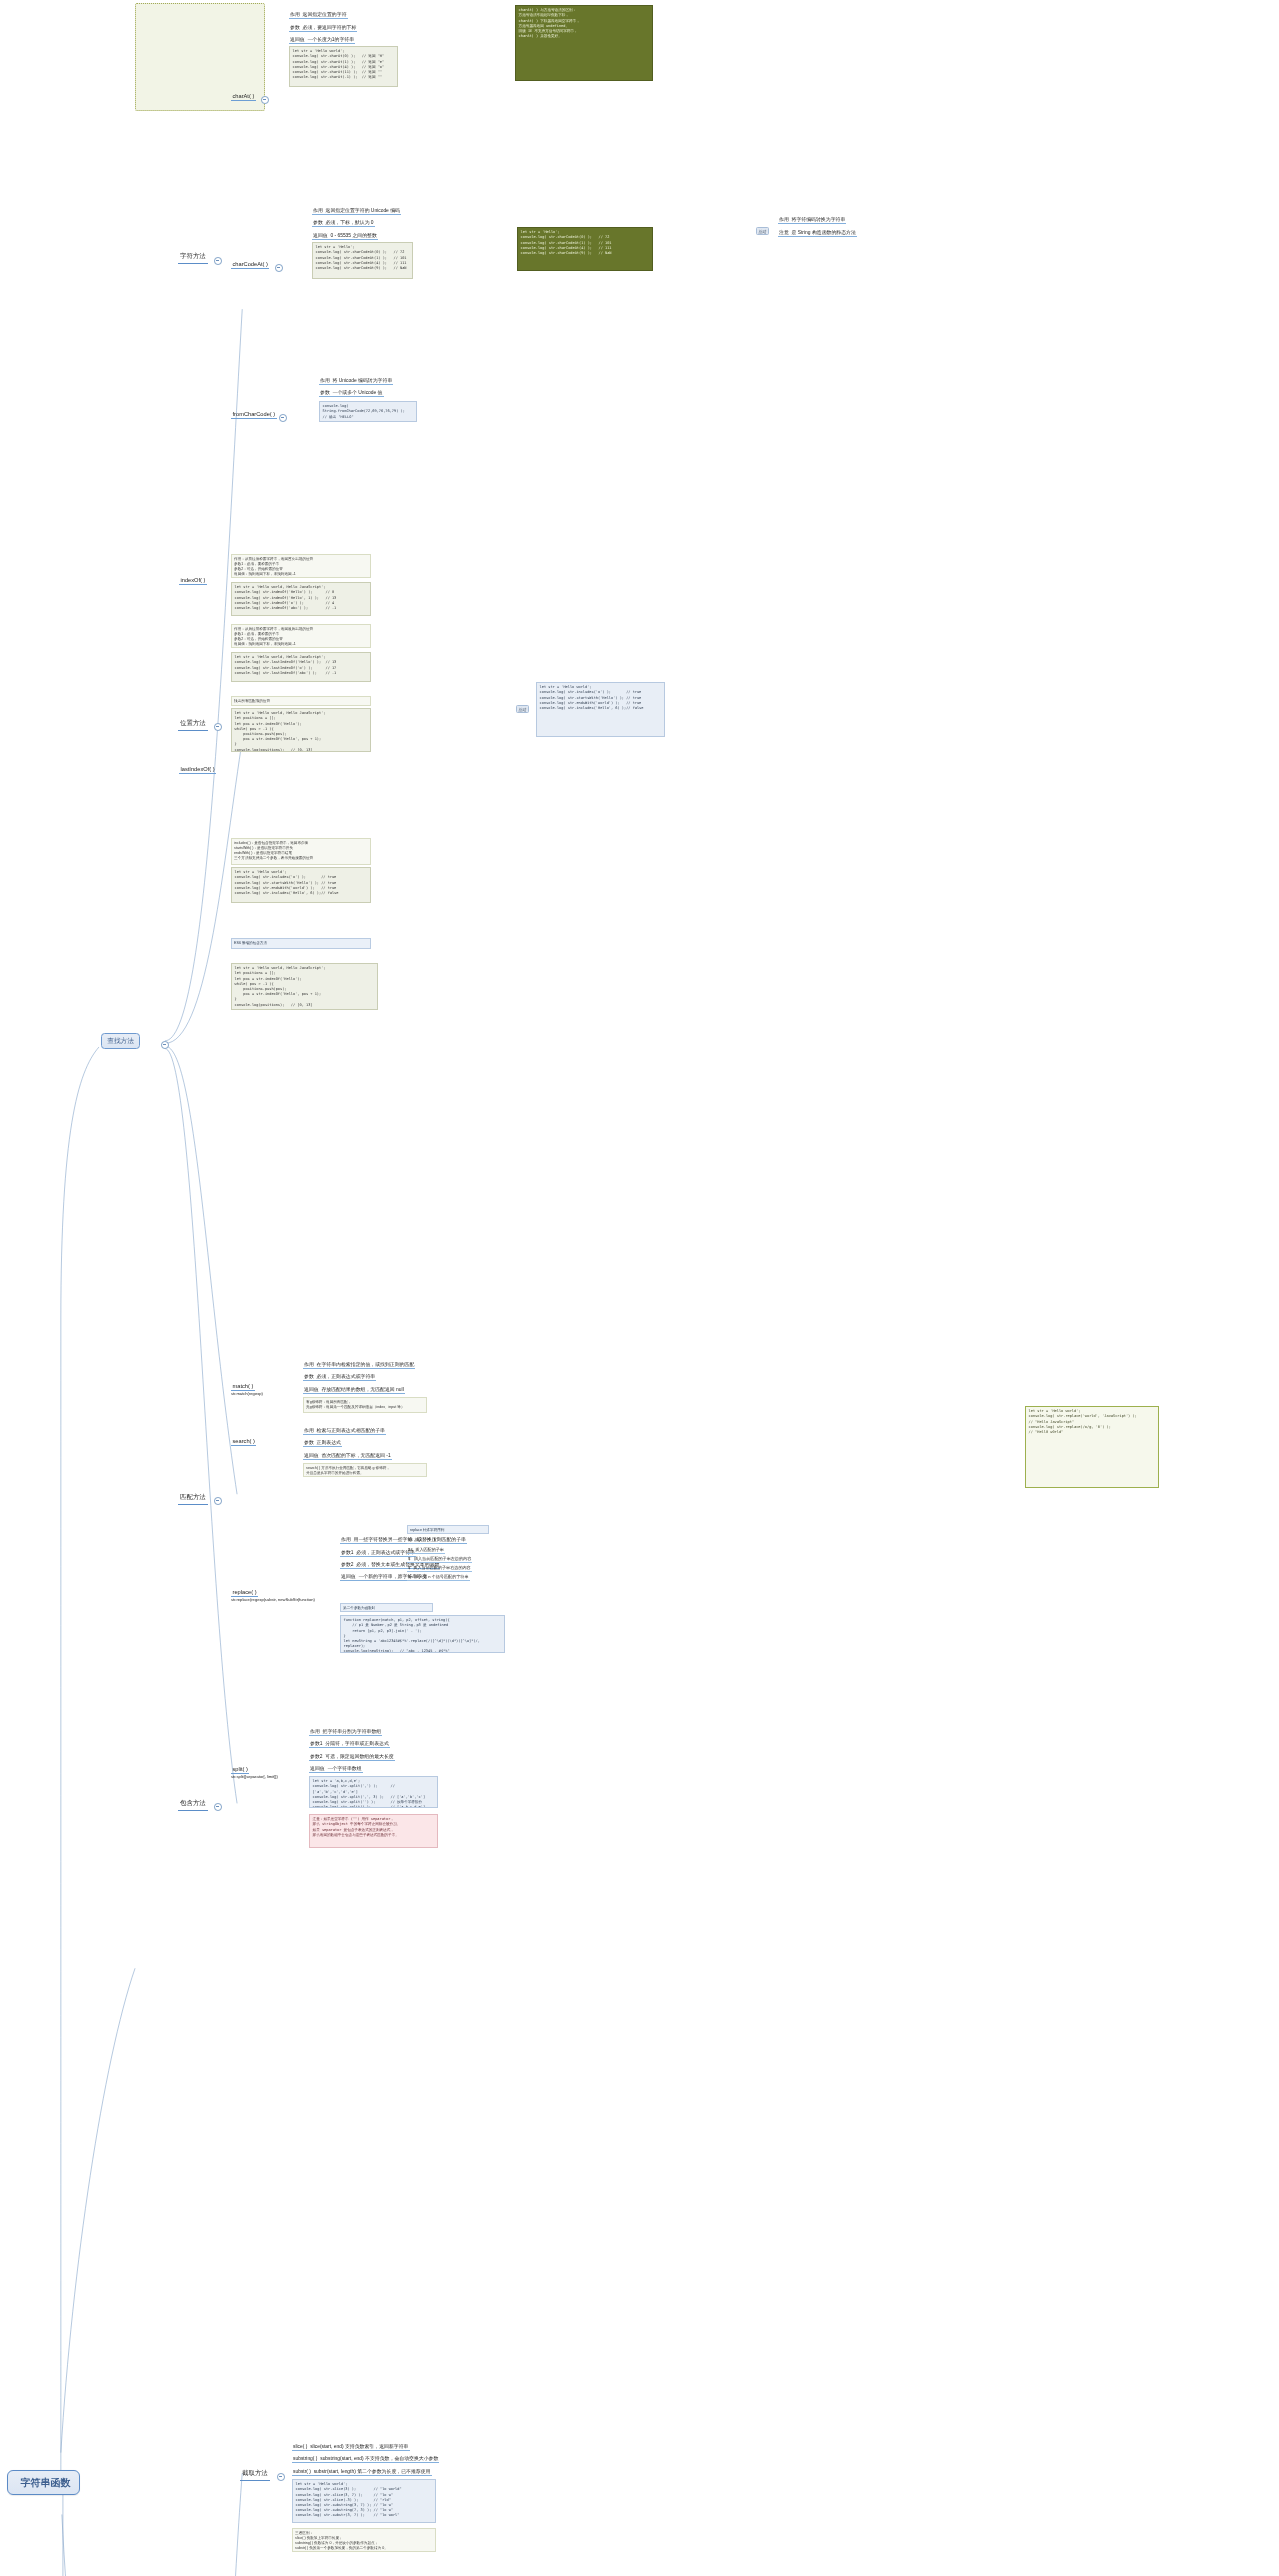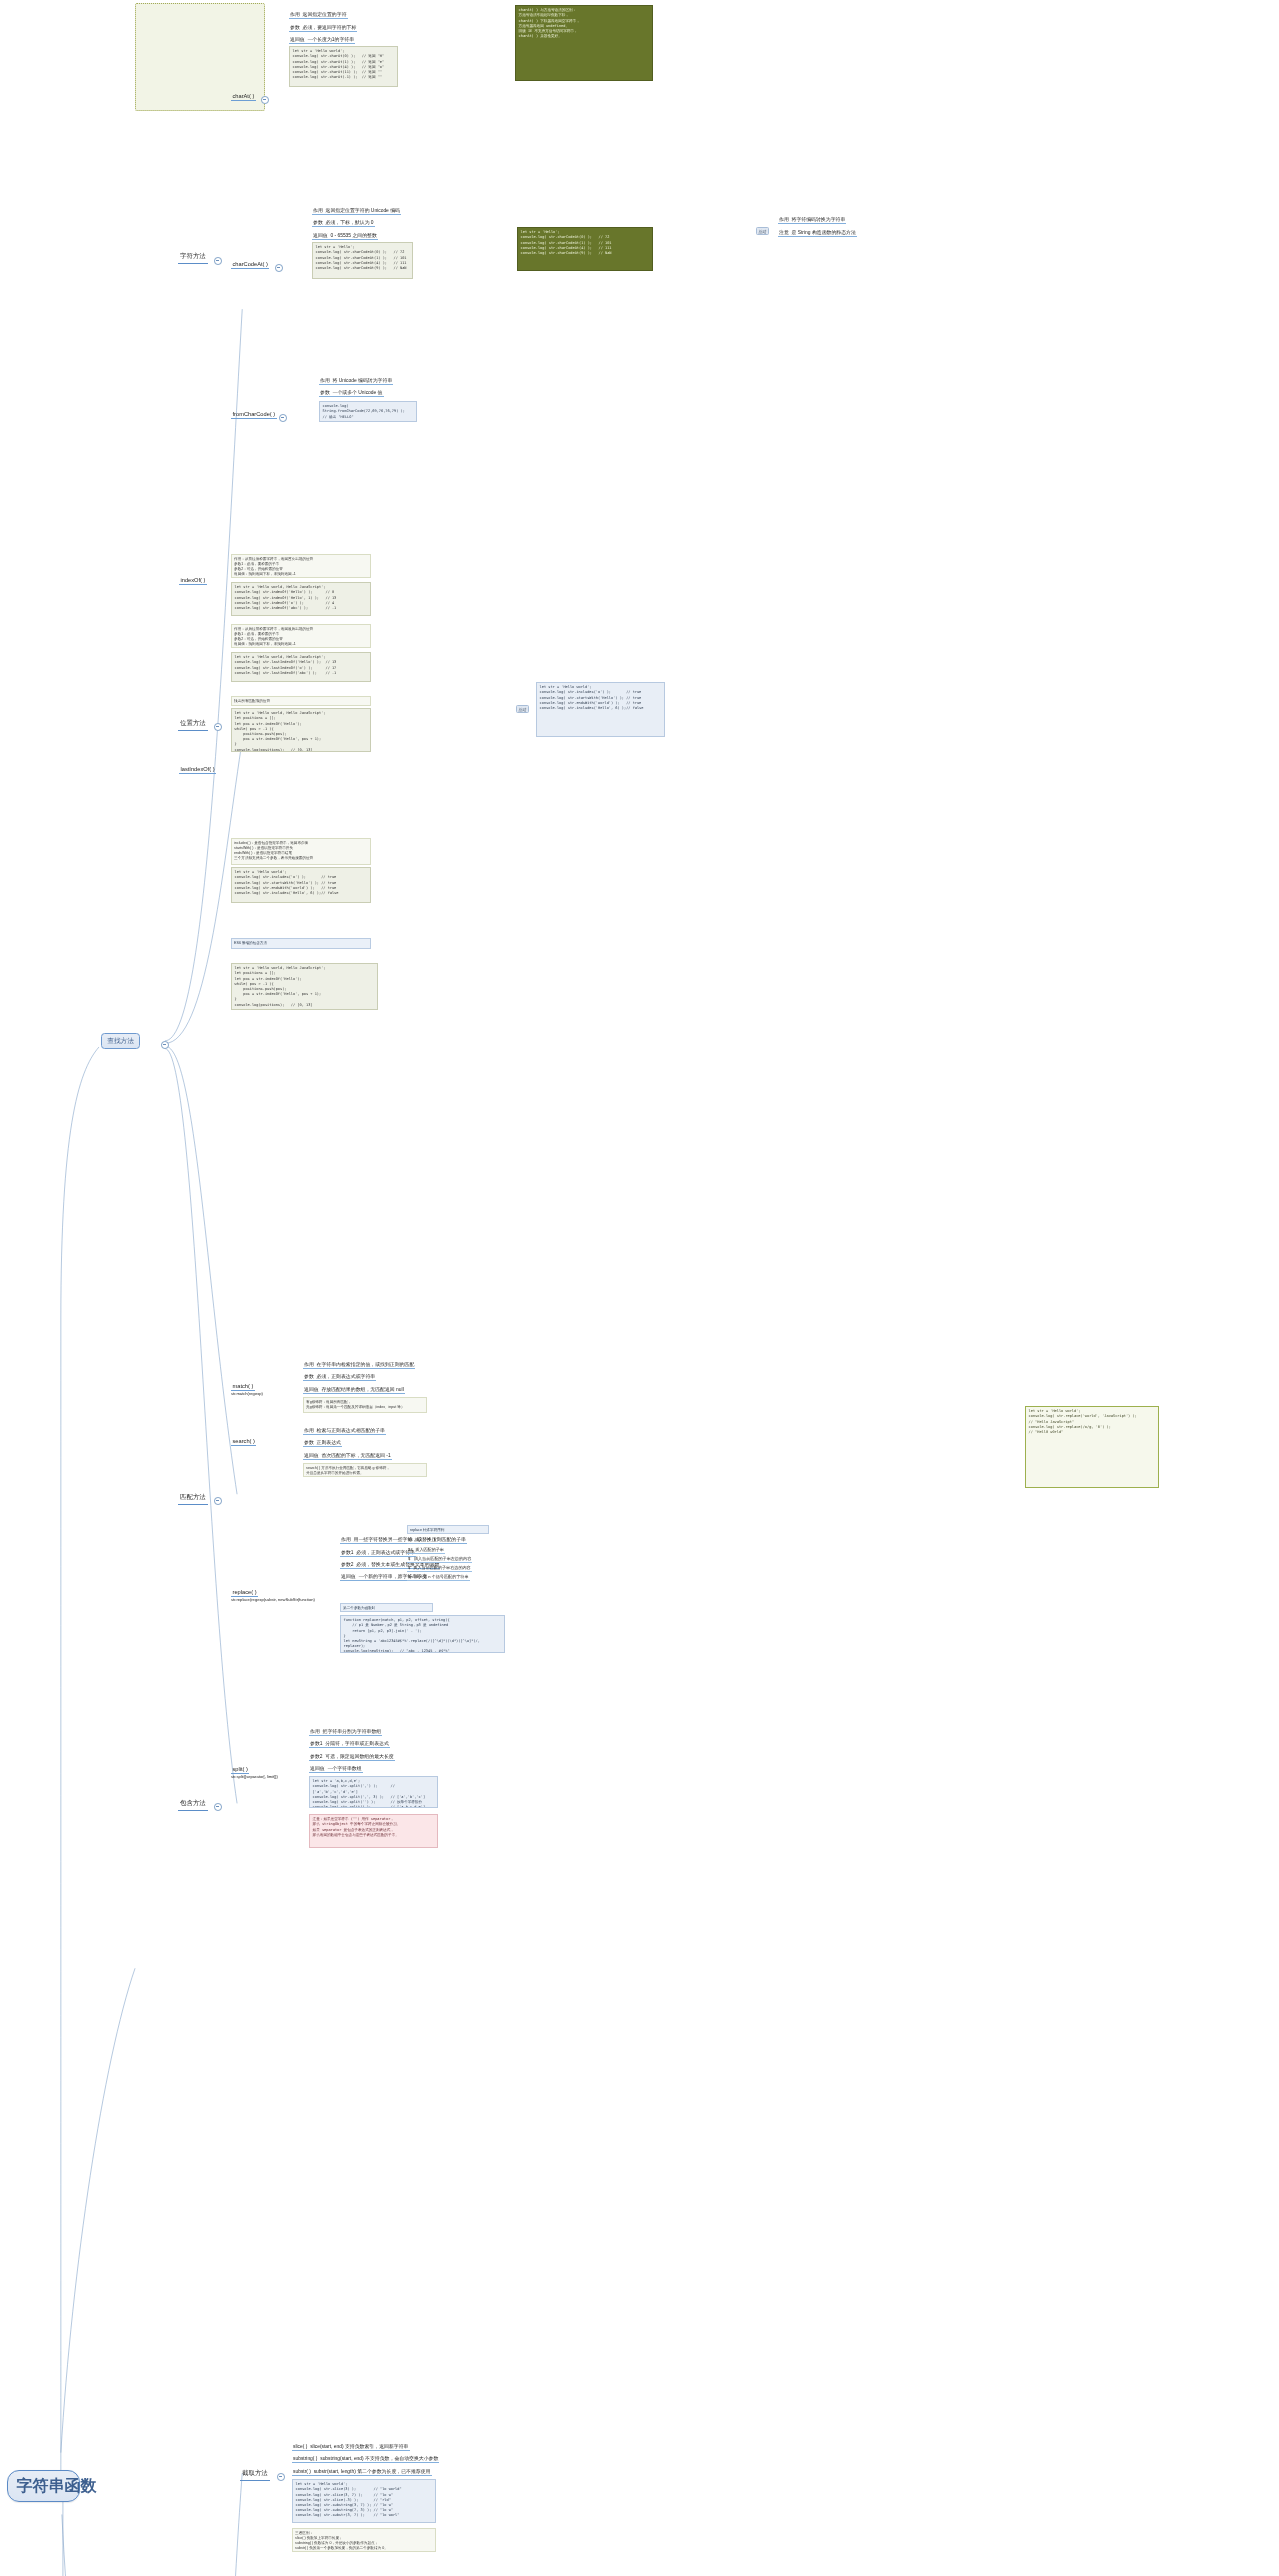--- a/index.html
+++ b/index.html
@@ -16,26 +16,26 @@
     background:#ffffff;
   }
   svg.links{position:absolute;left:0;top:0;width:1280px;height:3800px;pointer-events:none;}
 
   
   .node{position:absolute;white-space:nowrap;}
 
   .root{
     background:linear-gradient(180deg,#e7edf6 0%,#dbe5f3 100%);
     border:1.5px solid #5b8ac6;
-    border-radius:12px;
+    border-radius:6px;
     color:#3d5f8f;
     font-weight:bold;
-    font-size:16px;
+    font-size:10px;
     padding:4.6px 8.2px;
-    text-align:left;
+    text-align:right;
     box-shadow:0 0.5px 1px rgba(0,0,0,.08);
   }
   .lvl1{
     background:linear-gradient(180deg,#e7edf6 0%,#dbe5f3 100%);
     border:1px solid #6d99cf;
     border-radius:3.6px;
     color:#3f5f8c;
     font-size:6.7px;
     padding:2.6px 5.2px;
     text-align:center;

